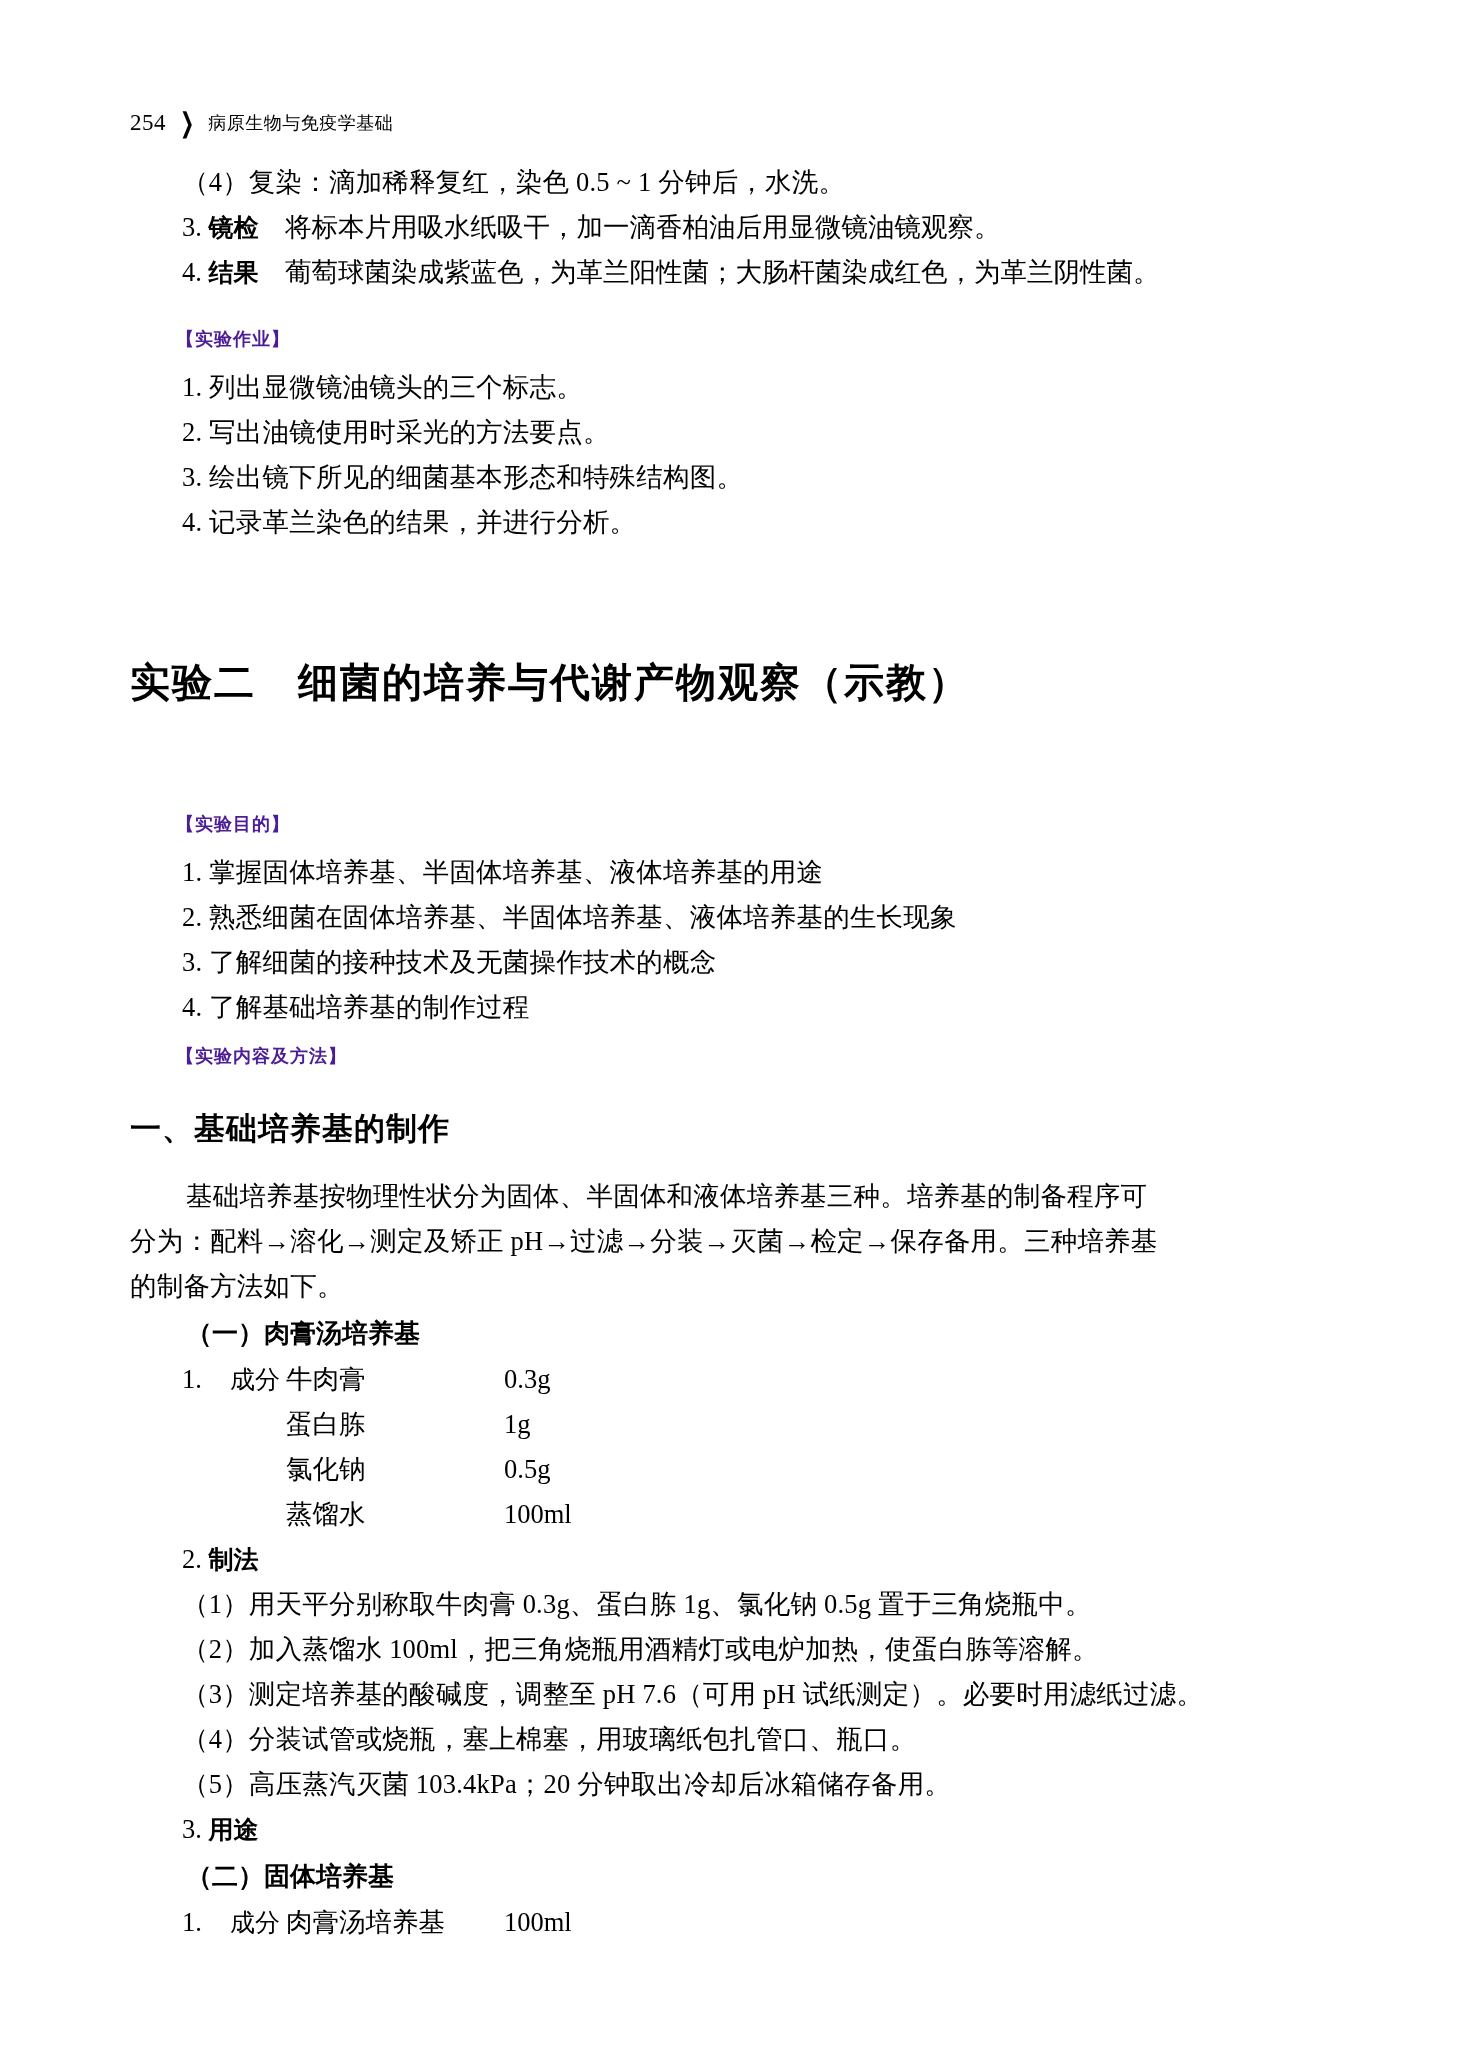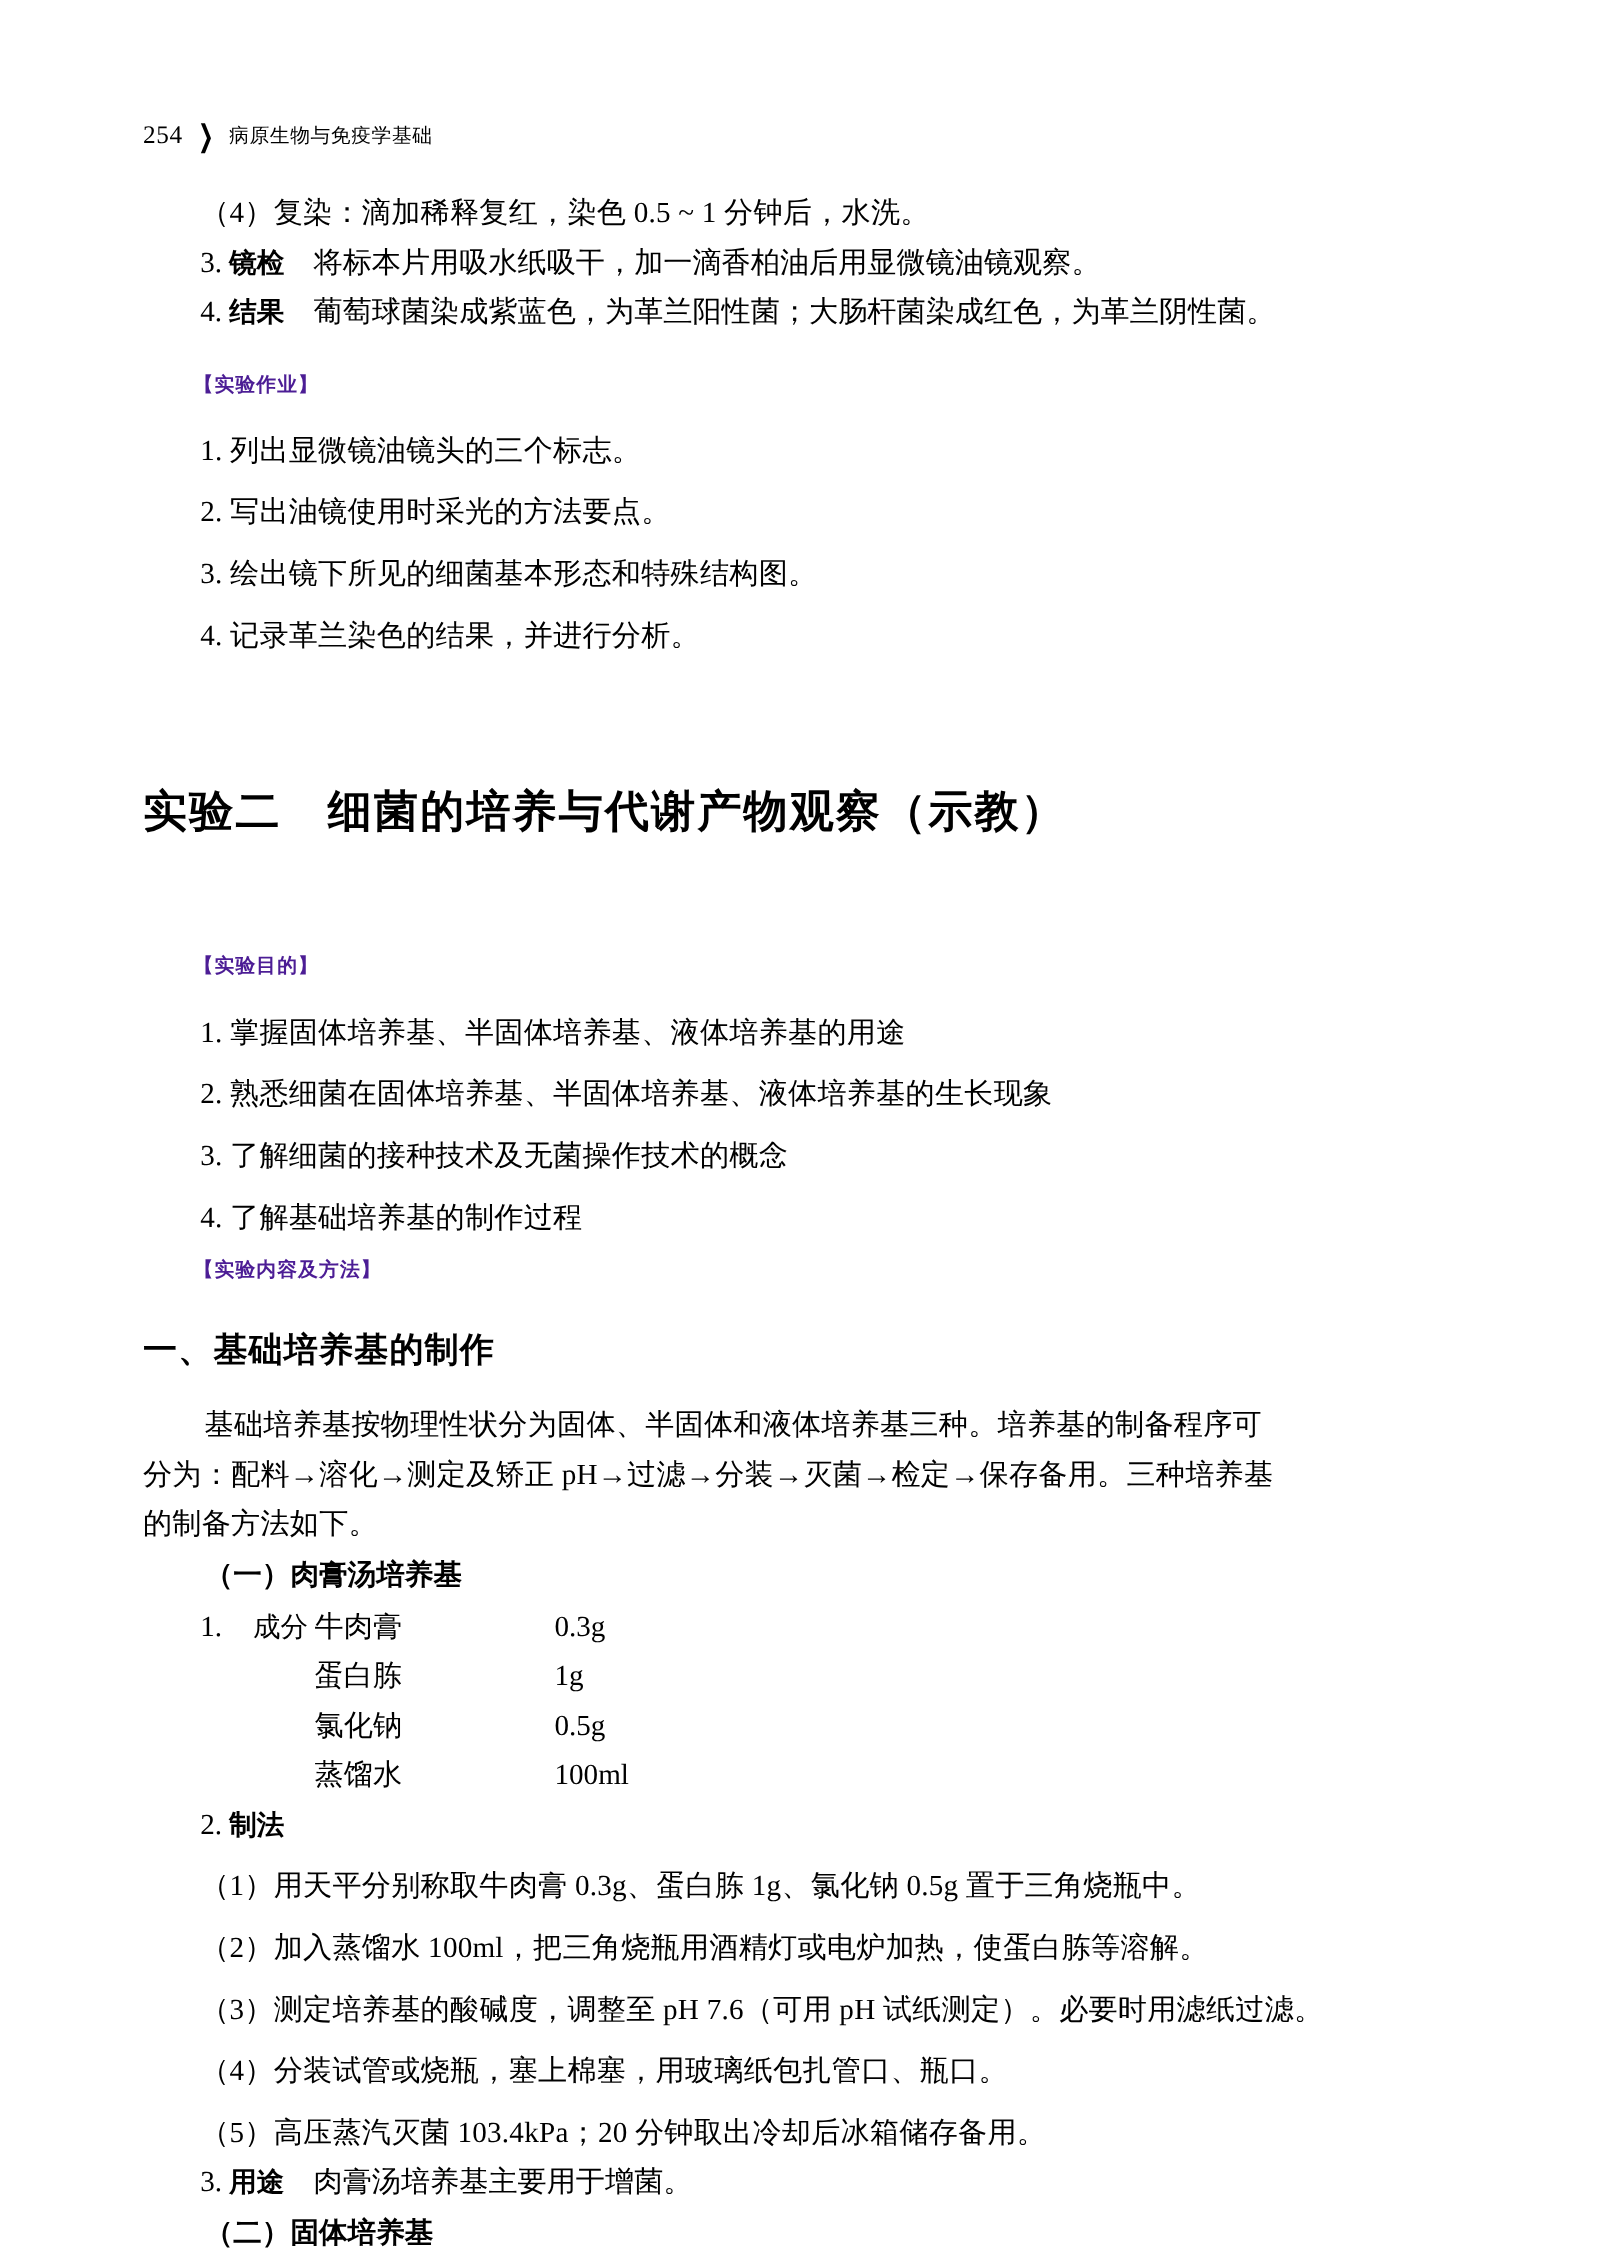--- a/index.html
+++ b/index.html
@@ -59,21 +59,20 @@
     width: 1200px;
   }
   .line {
     font-size: 26.5px;
     line-height: 45px;
     letter-spacing: 0.2px;
     white-space: pre-wrap;
   }
   .indent-num {
     padding-left: 52px;
-    margin-top: 11px;
   }
   .indent-para {
     text-indent: 56px;
   }
 
   
   .item-row {
     display: flex;
     font-size: 26.5px;
     line-height: 45px;
@@ -254,21 +253,20 @@
 
     <div class="line indent-num">（1）用天平分别称取牛肉膏 0.3g、蛋白胨 1g、氯化钠 0.5g 置于三角烧瓶中。</div>
     <div class="line indent-num">（2）加入蒸馏水 100ml，把三角烧瓶用酒精灯或电炉加热，使蛋白胨等溶解。</div>
     <div class="line indent-num">（3）测定培养基的酸碱度，调整至 pH 7.6（可用 pH 试纸测定）。必要时用滤纸过滤。</div>
     <div class="line indent-num">（4）分装试管或烧瓶，塞上棉塞，用玻璃纸包扎管口、瓶口。</div>
     <div class="line indent-num">（5）高压蒸汽灭菌 103.4kPa；20 分钟取出冷却后冰箱储存备用。</div>
 
     <div class="item-row">
       <span class="marker">3. </span>
       <span class="lbl">用途</span>
-      <span class="txt">　肉膏汤培养基主要用于增菌。</span>
     </div>
 
     <div class="sub-head">（二）固体培养基</div>
 
     <div class="ing-row">
       <span class="c-marker">1. </span>
       <span class="c-label">成分</span>
       <span class="c-name">肉膏汤培养基</span>
       <span class="c-val">100ml</span>
     </div>

